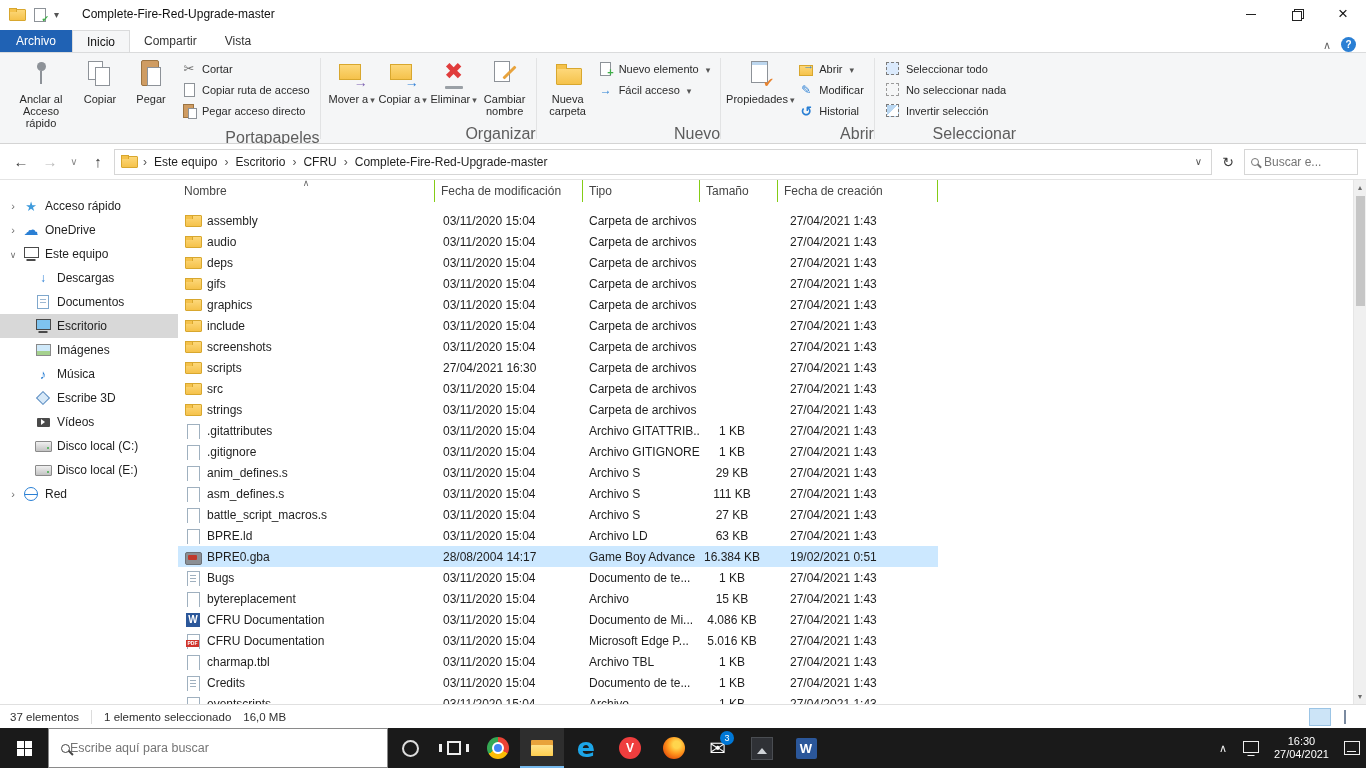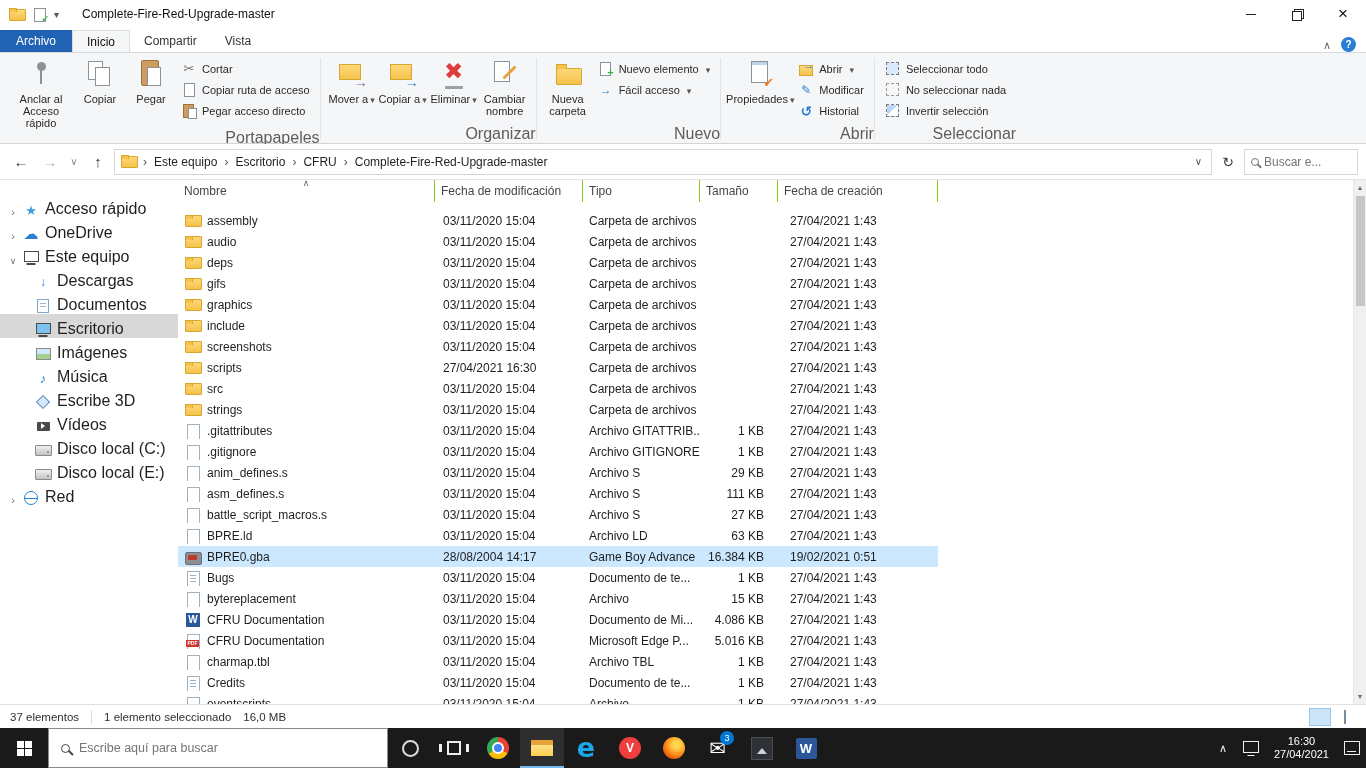--- a/index.html
+++ b/index.html
@@ -99,21 +99,21 @@
 .crumb-sep::before{content:"›";color:#555;font-size:12px;padding:0 3px}
 .addr-caret{margin-left:auto;color:#555;font-size:10px;padding:0 4px}
 .search-box{width:114px;height:26px;border:1px solid #d6d6d6;display:flex;align-items:center;padding:0 6px;gap:5px;flex:none}
 .mag{width:8px;height:8px;border:1.5px solid #777;border-radius:50%;position:relative;flex:none}
 .mag::after{content:"";position:absolute;width:5px;height:1.5px;background:#777;transform:rotate(45deg);right:-4px;bottom:-2px}
 .search-box input{border:none;outline:none;width:100%;font-size:12px;color:#666;font-family:inherit;background:transparent}
 
 
 .main{flex:1;display:flex;overflow:hidden;background:#fff}
 .sidebar{width:178px;flex:none;padding-top:14px;overflow:hidden}
-.snav{height:24px;display:flex;align-items:flex-end;gap:5px;padding-left:22px;position:relative;font-size:16px;color:#1f1f1f;cursor:default}
+.snav{height:24px;display:flex;align-items:center;gap:5px;padding-left:22px;position:relative;font-size:12px;color:#1f1f1f;cursor:default}
 .snav .schev{position:absolute;left:8px;width:10px;color:#6f6f6f;font-size:11px;text-align:center}
 .chev-right::before{content:"›"}
 .chev-down::before{content:"∨";font-size:9px}
 .snav.lvl1{padding-left:34px}
 .snav.selected{background:#d8d8d8}
 .snav.sgap{}
 .sico{position:relative;width:18px;height:16px;display:flex;align-items:center;justify-content:center;flex:none}
 .si-star::before{content:"★";color:#3f9bdc;font-size:13px}
 .si-cloud::before{content:"☁";color:#2a7fd4;font-size:15px}
 .si-pc::before,.si-desktop::before{content:"";width:13px;height:9px;border:1px solid #4a4a4a;margin-bottom:4px;background:#fff}
@@ -143,21 +143,21 @@
 .hc-created{width:160px}
 .sort-ind{position:absolute;top:-2px;left:50%;transform:translateX(-50%);font-size:9px;color:#666}
 .sort-ind::before{content:"∧"}
 .rows{flex:1;overflow:hidden;padding-top:8px}
 .frow{height:21px;display:flex;align-items:center;width:760px}
 .frow.selected{background:#cce8ff}
 .fc{font-size:12px;white-space:nowrap;overflow:hidden;color:#1e1e1e}
 .fc-name{width:257px;display:flex;align-items:center;gap:5px;padding-left:6px}
 .fc-mod{width:148px;padding-left:8px}
 .fc-type{width:117px;padding-left:6px}
-.fc-size{width:78px;text-align:right;padding-right:14px}
+.fc-size{width:78px;text-align:center;padding-right:14px}
 .fc-created{width:160px;padding-left:12px}
 .fico{position:relative;width:18px;height:16px;flex:none}
 .fi-folder::before{content:"";position:absolute;bottom:2px;left:1px;width:15px;height:10px;background:linear-gradient(#fdd87a,#f5c24b);border:1px solid #d8a72e;border-radius:1px}
 .fi-folder::after{content:"";position:absolute;top:2px;left:1px;width:6px;height:3px;background:#f5c24b;border:1px solid #d8a72e;border-bottom:none}
 .fi-file::before,.fi-text::before,.fi-pdf::before{content:"";position:absolute;top:1px;left:3px;width:11px;height:14px;background:#fff;border:1px solid #9fb0bf}
 .fi-text::after{content:"";position:absolute;top:5px;left:6px;width:6px;height:8px;background:repeating-linear-gradient(#9fb0bf 0 1px,transparent 1px 3px)}
 .fi-gba::before{content:"";position:absolute;top:3px;left:1px;width:15px;height:11px;background:#8b8f94;border:1px solid #6c7075;border-radius:2px}
 .fi-gba::after{content:"";position:absolute;top:6px;left:4px;width:9px;height:5px;background:#c0392b;border-radius:1px}
 .fi-word::before{content:"W";position:absolute;top:1px;left:2px;width:14px;height:14px;background:#2b579a;color:#fff;font-weight:bold;font-size:10px;line-height:14px;text-align:center}
 .fi-pdf::after{content:"PDF";position:absolute;bottom:2px;left:2px;width:13px;height:7px;background:#d0342c;color:#fff;font-weight:bold;font-size:5px;line-height:7px;text-align:center}
@@ -177,21 +177,21 @@
 .vbtn{width:22px;height:18px;display:flex;align-items:center;justify-content:center;border:1px solid transparent}
 .vbtn.active{background:#cce4f7;border-color:#9bc4e5}
 .v-details::before{content:"";width:12px;height:10px;background:repeating-linear-gradient(#7a8aa0 0 2px,transparent 2px 4px)}
 .v-thumb::before{content:"";width:11px;height:10px;border:1px solid #7a8aa0;background:linear-gradient(180deg,#cfe9fa 55%,#a5d18e 45%)}
 
 
 .taskbar{height:40px;background:#1a1a1a;display:flex;align-items:stretch;color:#fff;flex:none}
 .tsk-start{width:48px;display:flex;align-items:center;justify-content:center}
 .win-logo{position:relative;width:15px;height:15px}
 .win-logo::before{content:"";position:absolute;top:0;left:0;width:7px;height:7px;background:#fff;box-shadow:8px 0 #fff,0 8px #fff,8px 8px #fff}
-.tsk-search{width:340px;background:#fff;border:1px solid #8a8a8a;display:flex;align-items:center;gap:9px;padding:0 12px}
+.tsk-search{width:340px;background:#fff;border:1px solid #8a8a8a;display:flex;align-items:center;padding:0 12px}
 .mag-dark{width:9px;height:9px;border:1.5px solid #444;border-radius:50%;position:relative;flex:none}
 .mag-dark::after{content:"";position:absolute;width:6px;height:1.5px;background:#444;transform:rotate(45deg);right:-5px;bottom:-2px}
 .tsk-search input{border:none;outline:none;flex:1;font-size:12.5px;color:#444;font-family:inherit}
 .ticon{width:44px;display:flex;align-items:center;justify-content:center;position:relative}
 .ticon.sm{width:28px}
 .ticon.active{background:#2e2e2e;box-shadow:inset 0 -2px 0 #76b9ed}
 .tglyph{position:relative;width:22px;height:22px;display:flex;align-items:center;justify-content:center}
 .t-cortana::before{content:"";width:13px;height:13px;border:2px solid #ddd;border-radius:50%}
 .t-view::before{content:"";width:10px;height:10px;border:2px solid #eee}
 .t-view::after{content:"";position:absolute;top:50%;left:50%;transform:translate(-50%,-50%);width:24px;height:8px;border-left:3px solid #eee;border-right:3px solid #eee}

